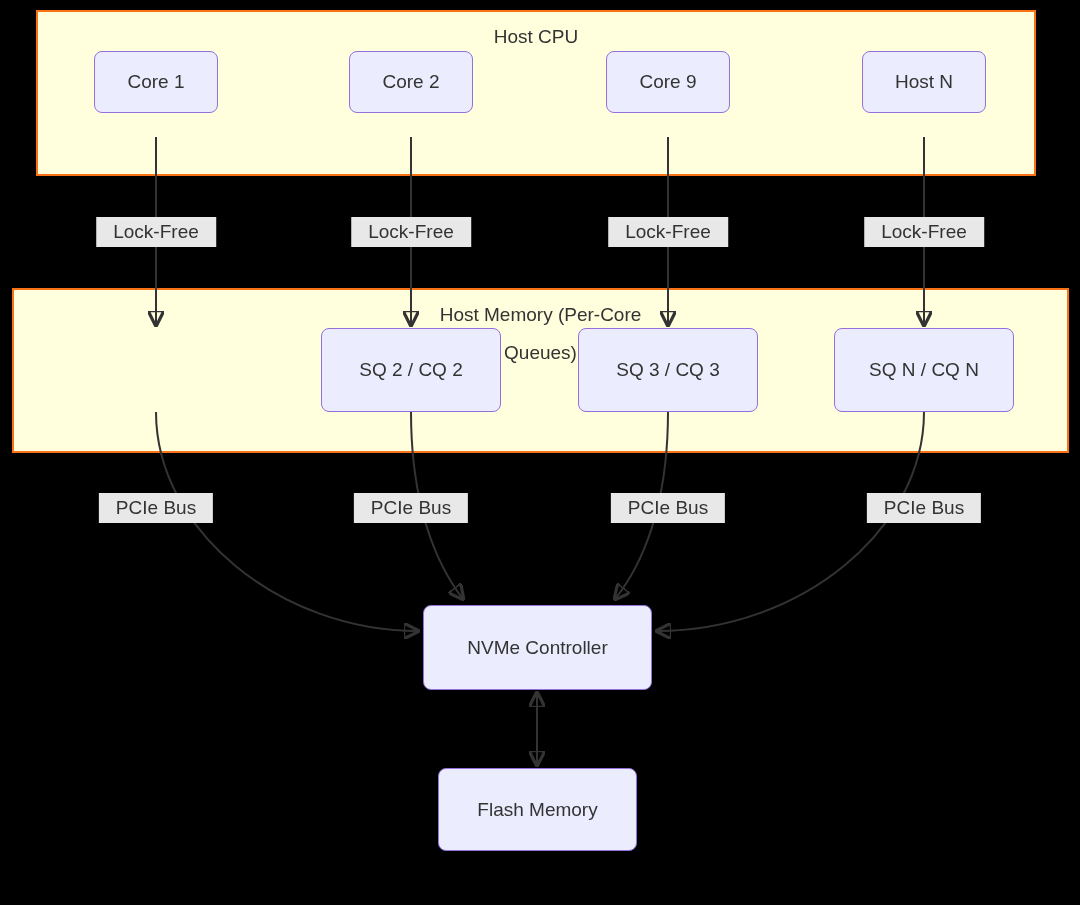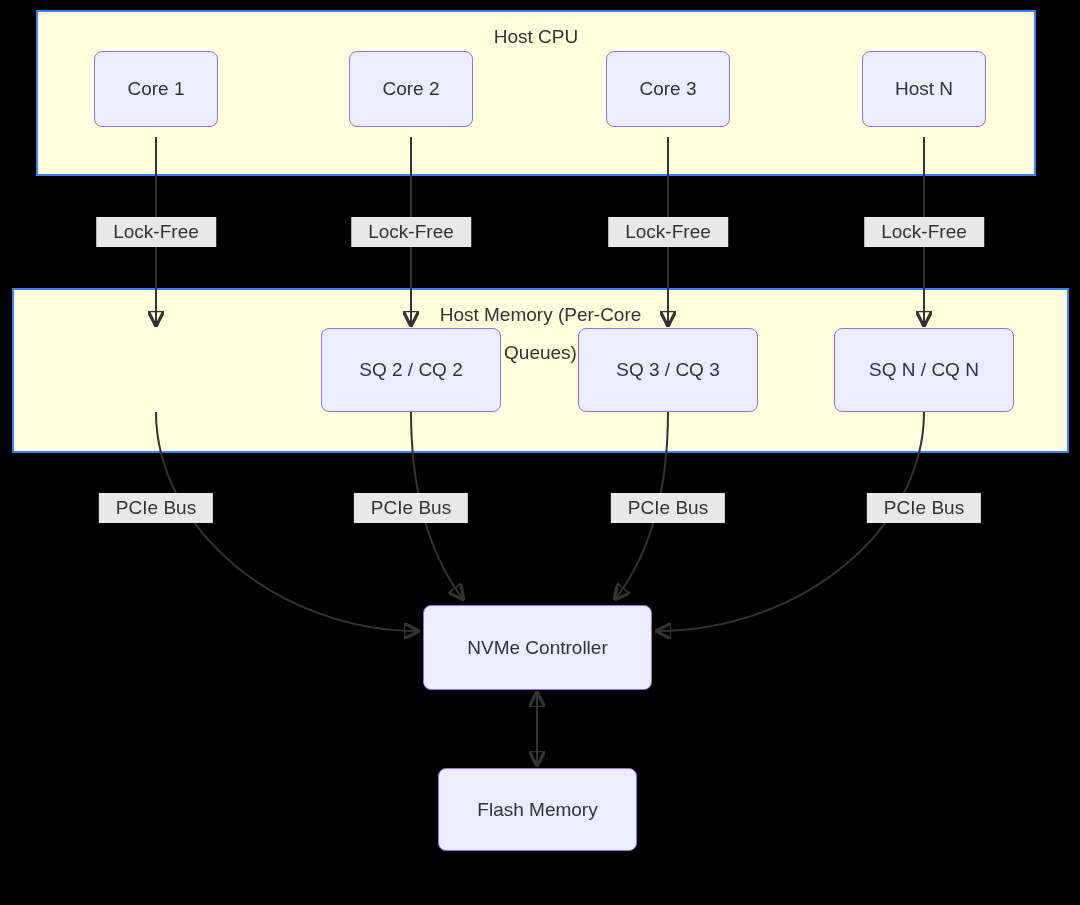--- a/index.html
+++ b/index.html
@@ -11,21 +11,21 @@
     position: relative;
     width: 1080px;
     height: 905px;
     background: #000000;
     overflow: hidden;
     font-family: "Liberation Sans", "DejaVu Sans", sans-serif;
   }
   .cluster {
     position: absolute;
     background: #ffffde;
-    border: 2px solid #3b82f6;
+    border: 2px solid #f97316;
     box-sizing: border-box;
     z-index: 1;
   }
   #cluster-host-cpu    { left: 36px;  top: 10px;  width: 1000px; height: 166px; }
   #cluster-host-memory { left: 12px;  top: 288px; width: 1057px; height: 165px; }
   #cluster-storage     { left: 65px;  top: 566px; width: 901px;  height: 326px; }
   .cluster-title {
     position: absolute;
     top: 6px; left: 0;
     width: 100%;
@@ -65,21 +65,21 @@
     border-radius: 8px;
     box-sizing: border-box;
     display: flex;
     align-items: center;
     justify-content: center;
     color: #333333;
     font-size: 19px;
     z-index: 4;
     text-align: center;
   }
-  .core-node { width: 124px; height: 76px; top: 51px; }
+  .core-node { width: 124px; height: 62px; top: 51px; }
   #node-core1 { left: 94px; }
   #node-core2 { left: 349px; }
   #node-core3 { left: 606px; }
   #node-coreN { left: 862px; }
   .sq-node { width: 180px; height: 84px; top: 328px; }
   #node-sq1 { left: 66px; }
   #node-sq2 { left: 321px; }
   #node-sq3 { left: 578px; }
   #node-sqN { left: 834px; }
   #node-nvme  { left: 423px; top: 605px; width: 229px; height: 85px; }
@@ -126,21 +126,21 @@
   <div class="edge-label" style="left:668px; top:232px;">Lock-Free</div>
   <div class="edge-label" style="left:924px; top:232px;">Lock-Free</div>
 
   <div class="edge-label" style="left:156px; top:508px;">PCIe Bus</div>
   <div class="edge-label" style="left:411px; top:508px;">PCIe Bus</div>
   <div class="edge-label" style="left:668px; top:508px;">PCIe Bus</div>
   <div class="edge-label" style="left:924px; top:508px;">PCIe Bus</div>
 
   <div class="node core-node" id="node-core1">Core 1</div>
   <div class="node core-node" id="node-core2">Core 2</div>
-  <div class="node core-node" id="node-core3">Core 3</div>
+  <div class="node core-node" id="node-core3">Core 9</div>
   <div class="node core-node" id="node-coreN">Host N</div>
 
   <div class="node sq-node" id="node-sq2">SQ 2 / CQ 2</div>
   <div class="node sq-node" id="node-sq3">SQ 3 / CQ 3</div>
   <div class="node sq-node" id="node-sqN">SQ N / CQ N</div>
 
   <div class="node" id="node-nvme">NVMe Controller</div>
   <div class="node" id="node-flash">Flash Memory</div>
 
 </div>

